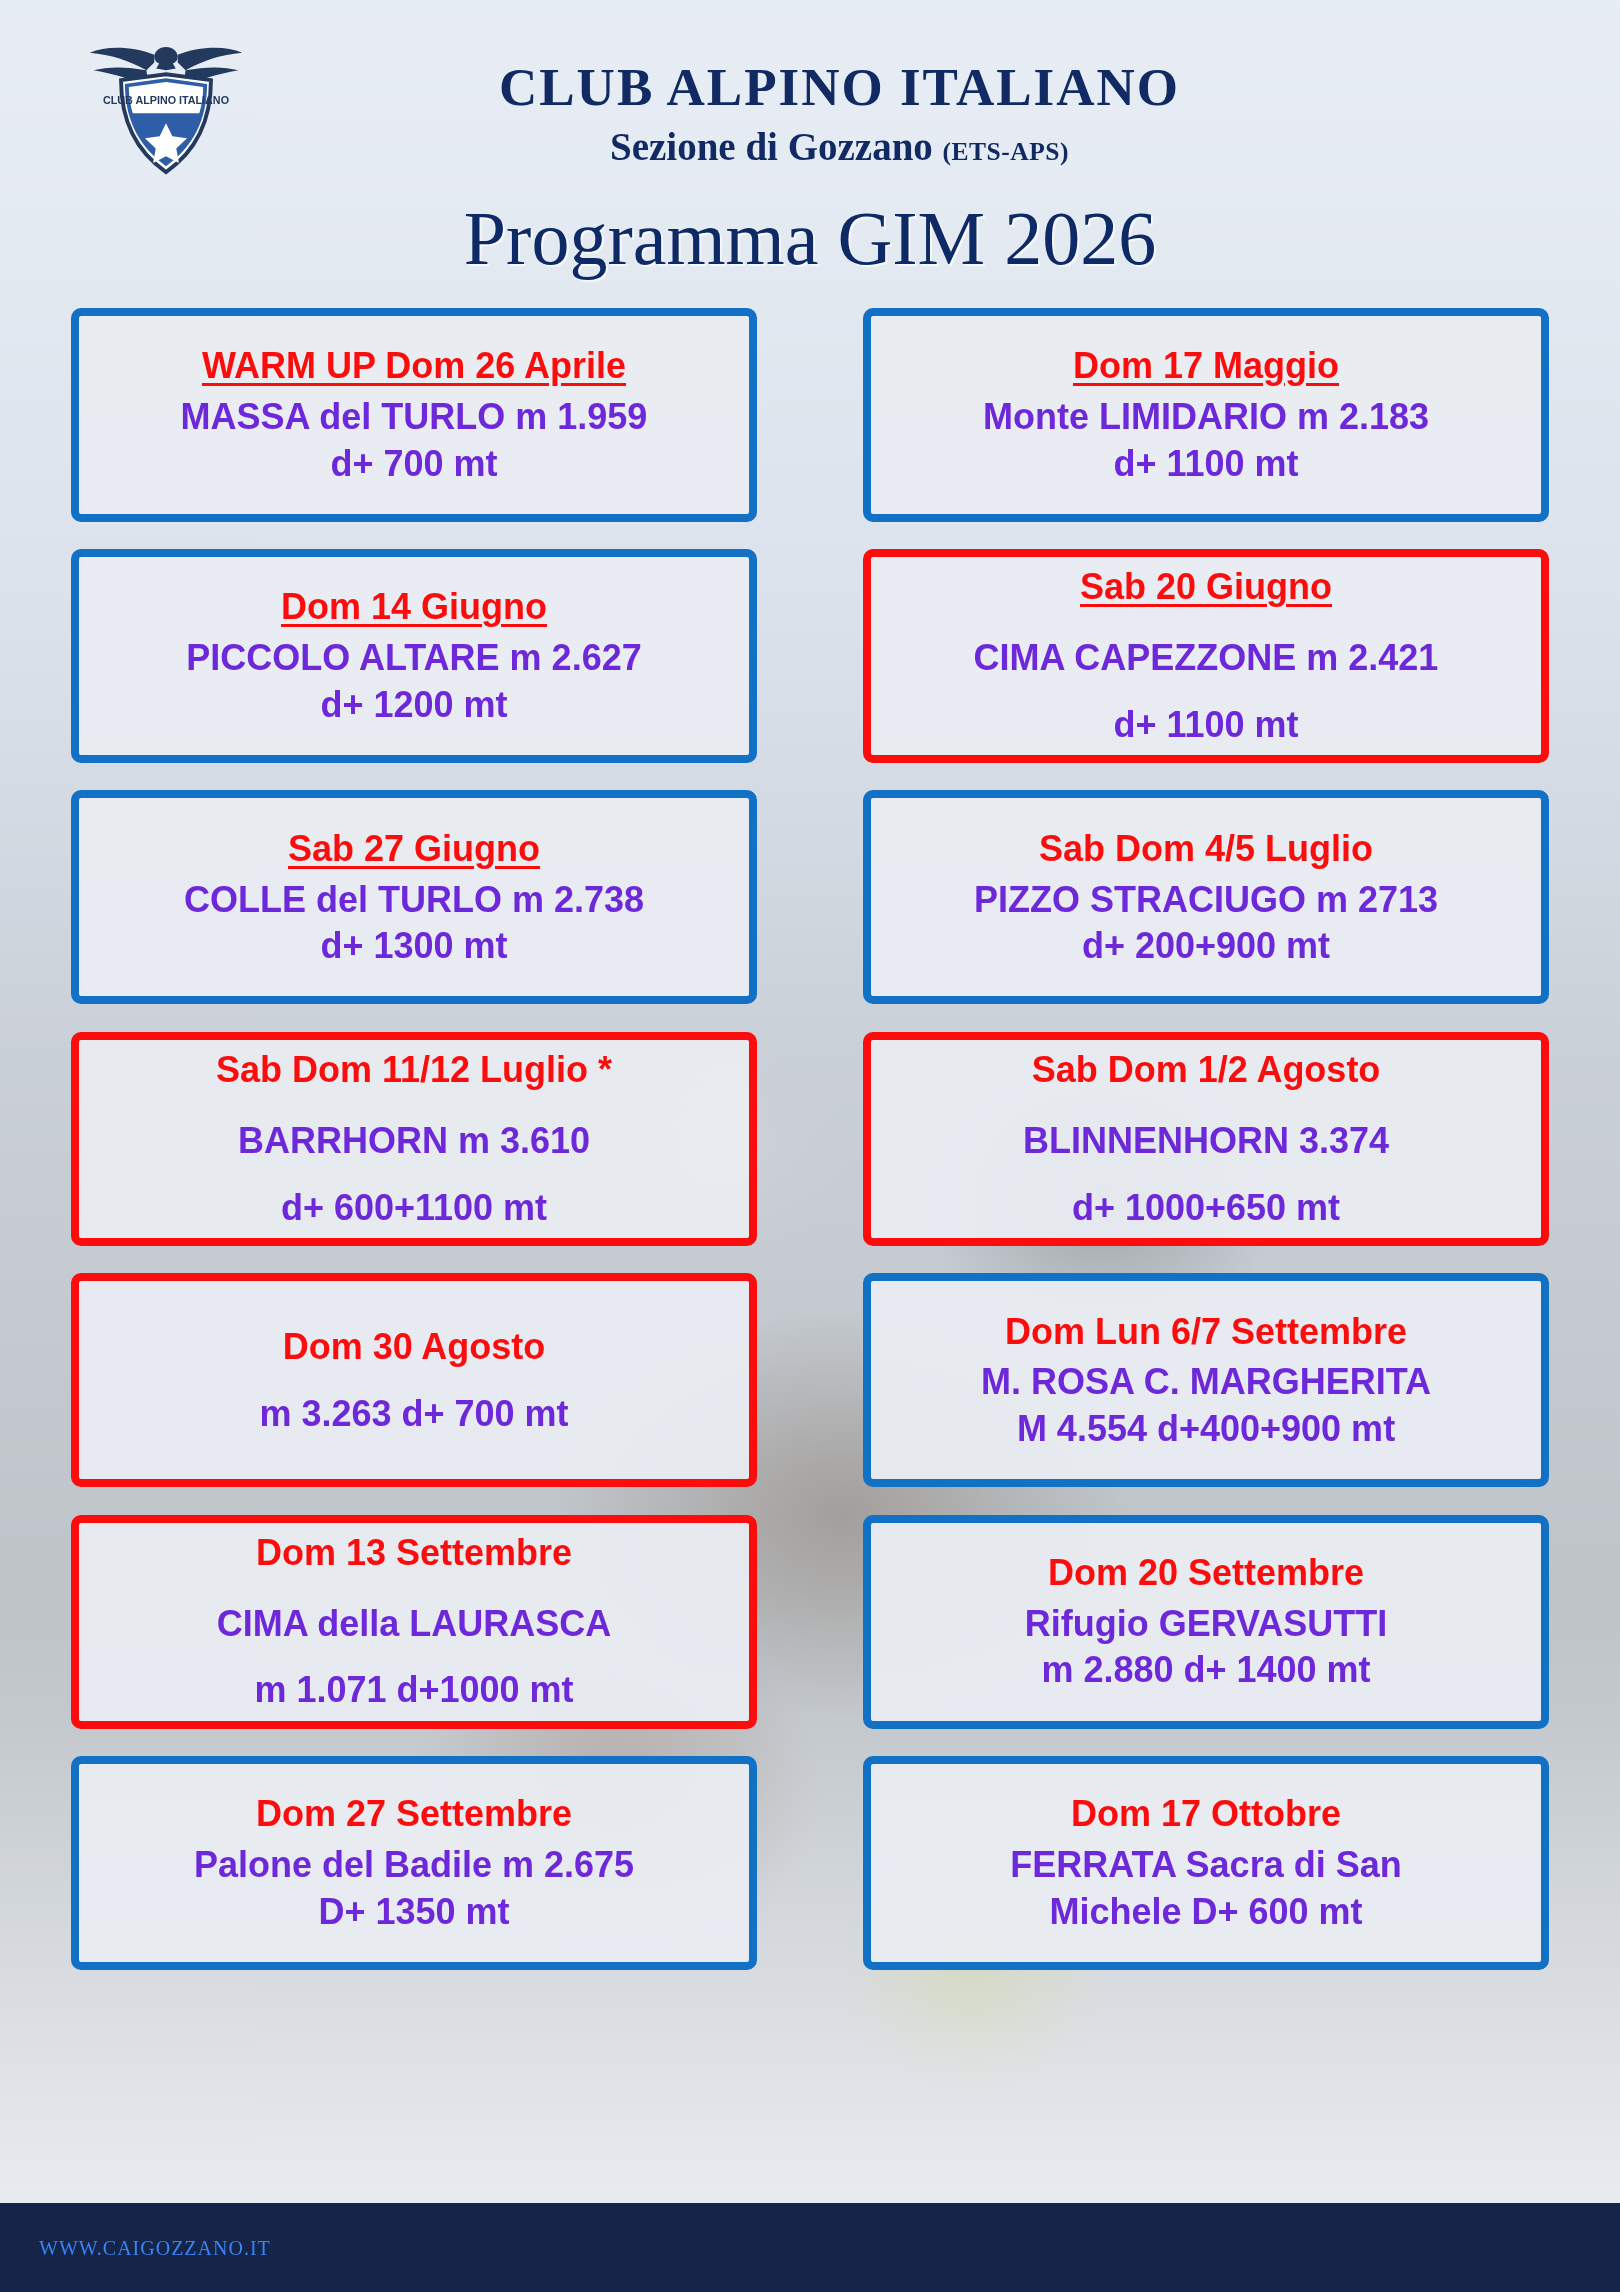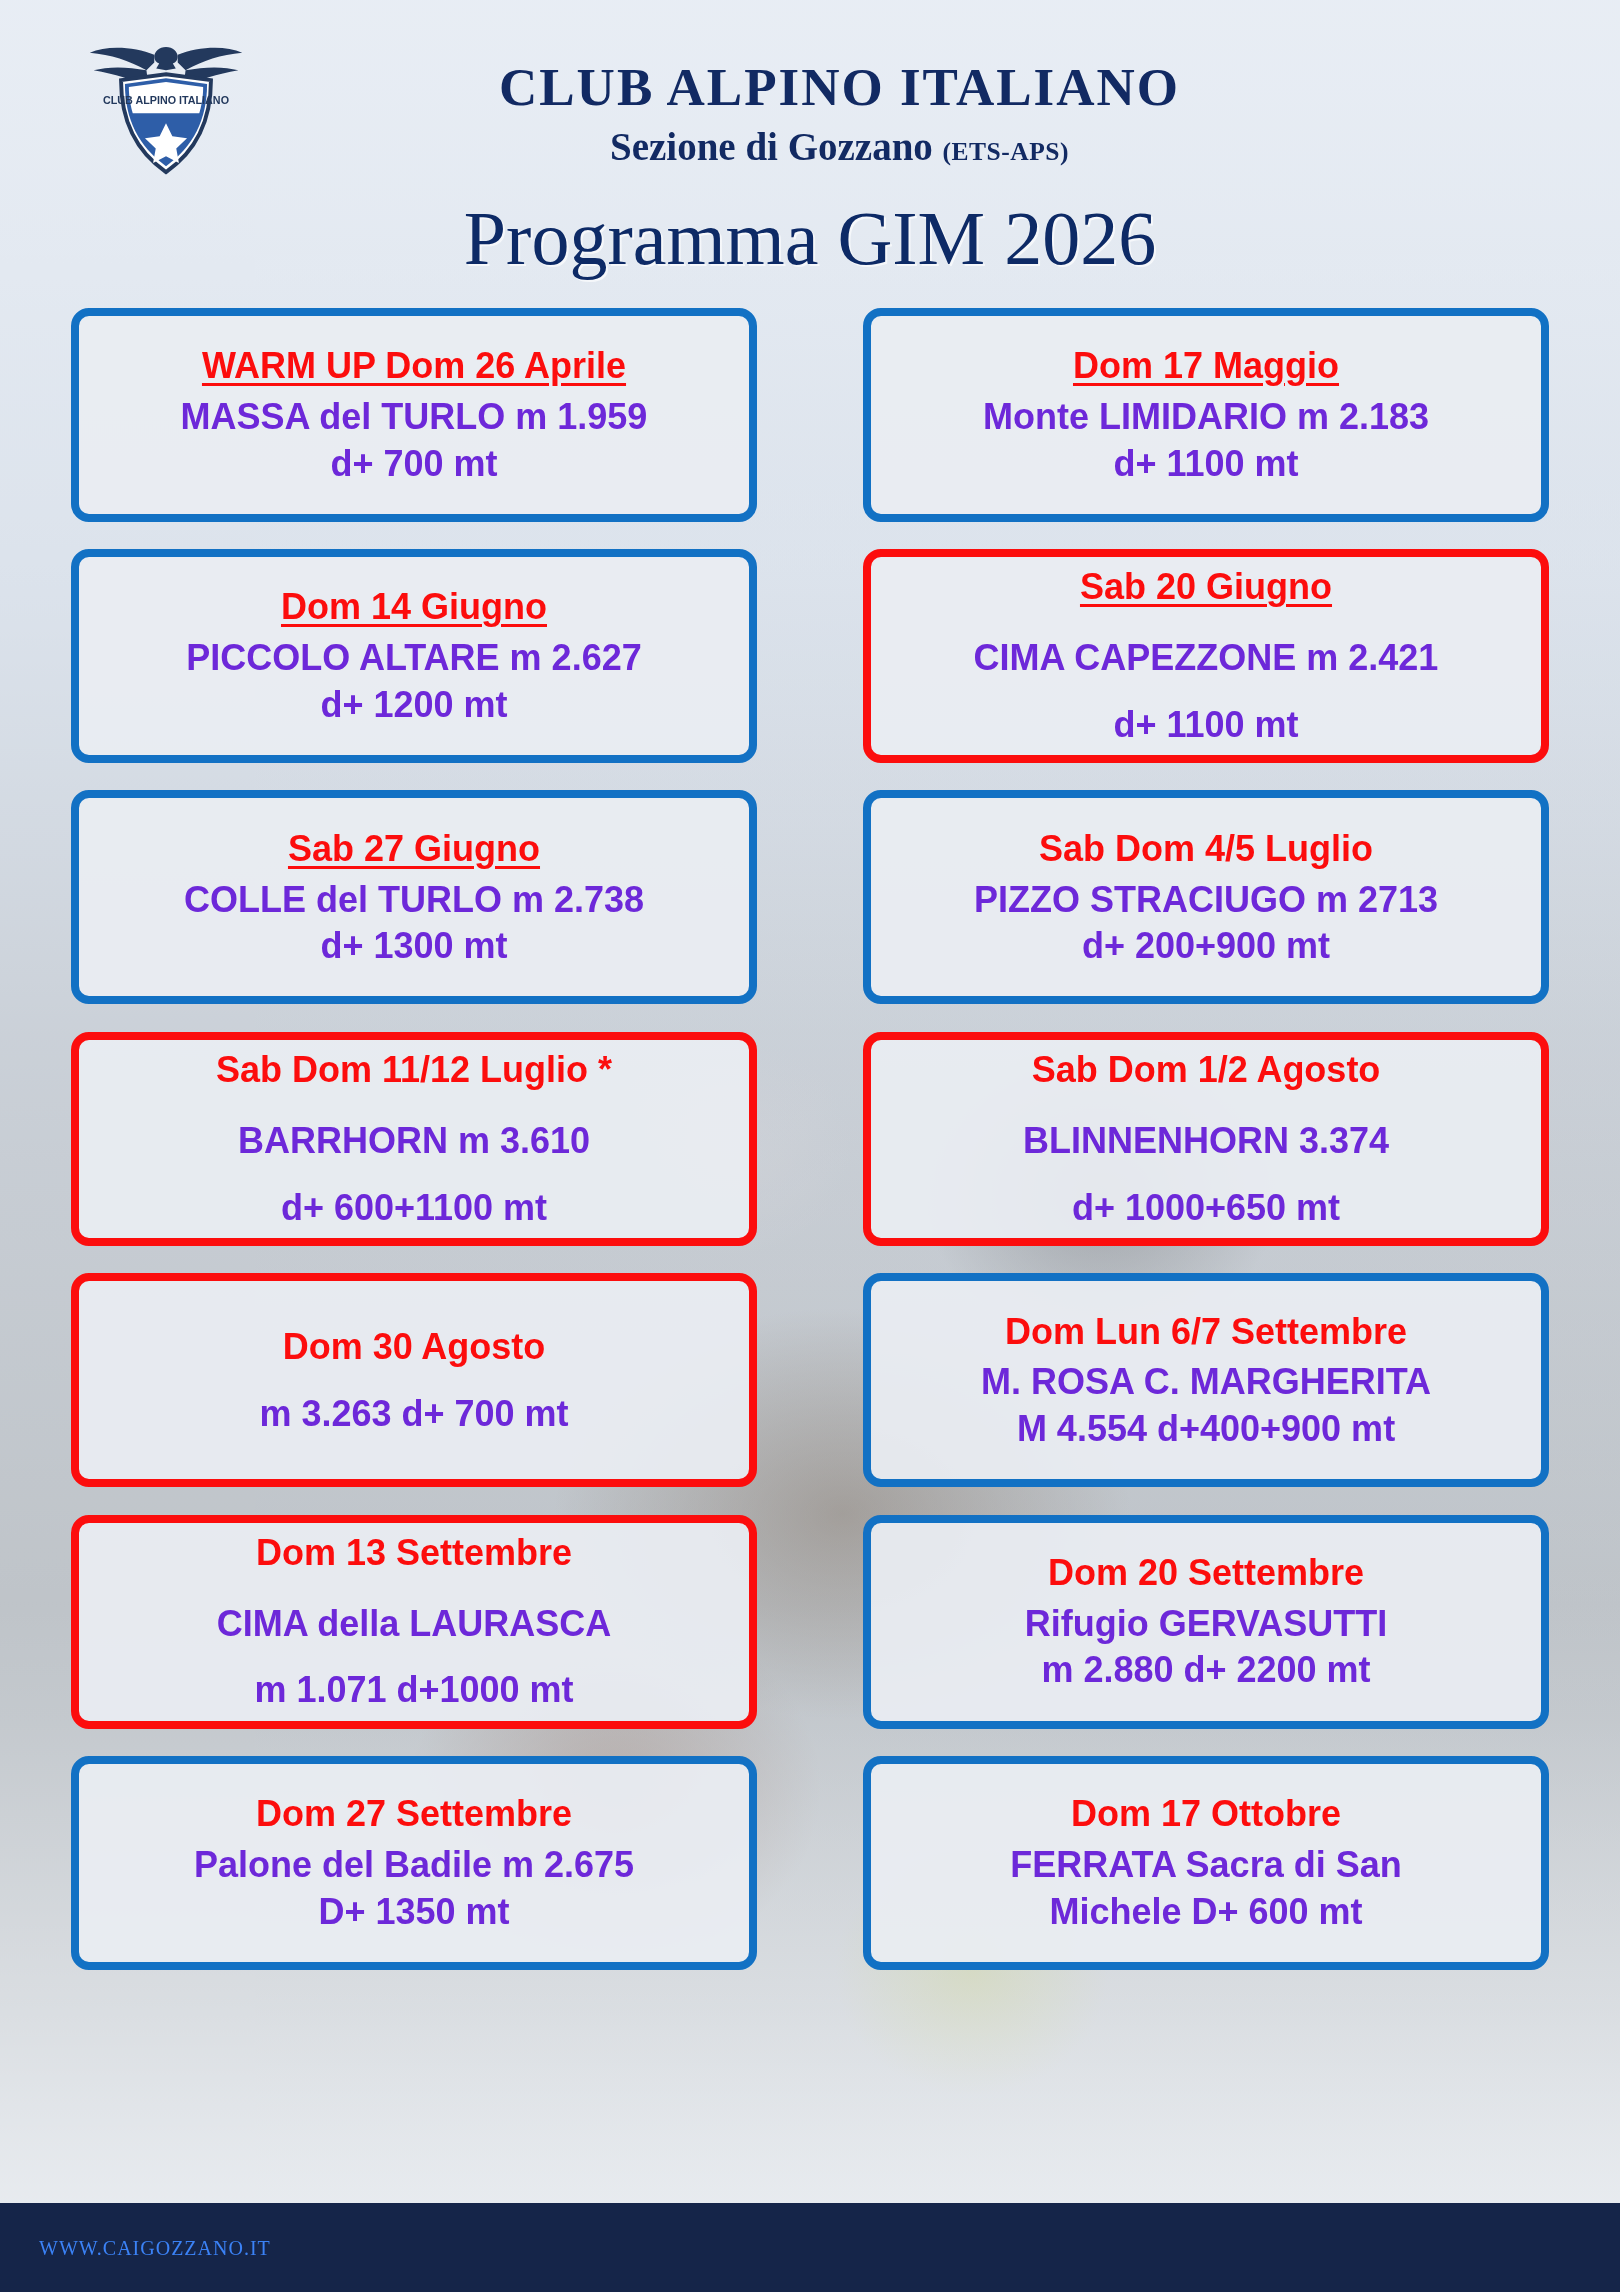--- a/index.html
+++ b/index.html
@@ -96,21 +96,21 @@
     margin: 13.7px 71px 0 71px;
     display: flex;
     flex-wrap: wrap;
     justify-content: space-between;
   }
   .card {
     box-sizing: border-box;
     width: 686px;
     height: 214px;
     margin-bottom: 27.4px;
-    border-radius: 18px;
+    border-radius: 10px;
     background: rgba(233,237,242,0.93);
     display: flex;
     flex-direction: column;
     align-items: center;
     justify-content: center;
     padding: 5.9px 13.7px;
   }
   .card.blue {
     border: 8.8px solid #1271c4;
   }
@@ -262,21 +262,21 @@
 
       <div class="card red">
         <div class="card-date nounderline">Dom 13 Settembre</div>
         <div class="card-line">CIMA della LAURASCA</div>
         <div class="card-line second">m 1.071 d+1000 mt</div>
       </div>
 
       <div class="card blue">
         <div class="card-date nounderline">Dom 20 Settembre</div>
         <div class="card-line">Rifugio GERVASUTTI</div>
-        <div class="card-line second">m 2.880 d+ 2200 mt</div>
+        <div class="card-line second">m 2.880 d+ 1400 mt</div>
       </div>
 
       <div class="card blue">
         <div class="card-date nounderline">Dom 27 Settembre</div>
         <div class="card-line">Palone del Badile m 2.675</div>
         <div class="card-line second">D+ 1350 mt</div>
       </div>
 
       <div class="card blue">
         <div class="card-date nounderline">Dom 17 Ottobre</div>

